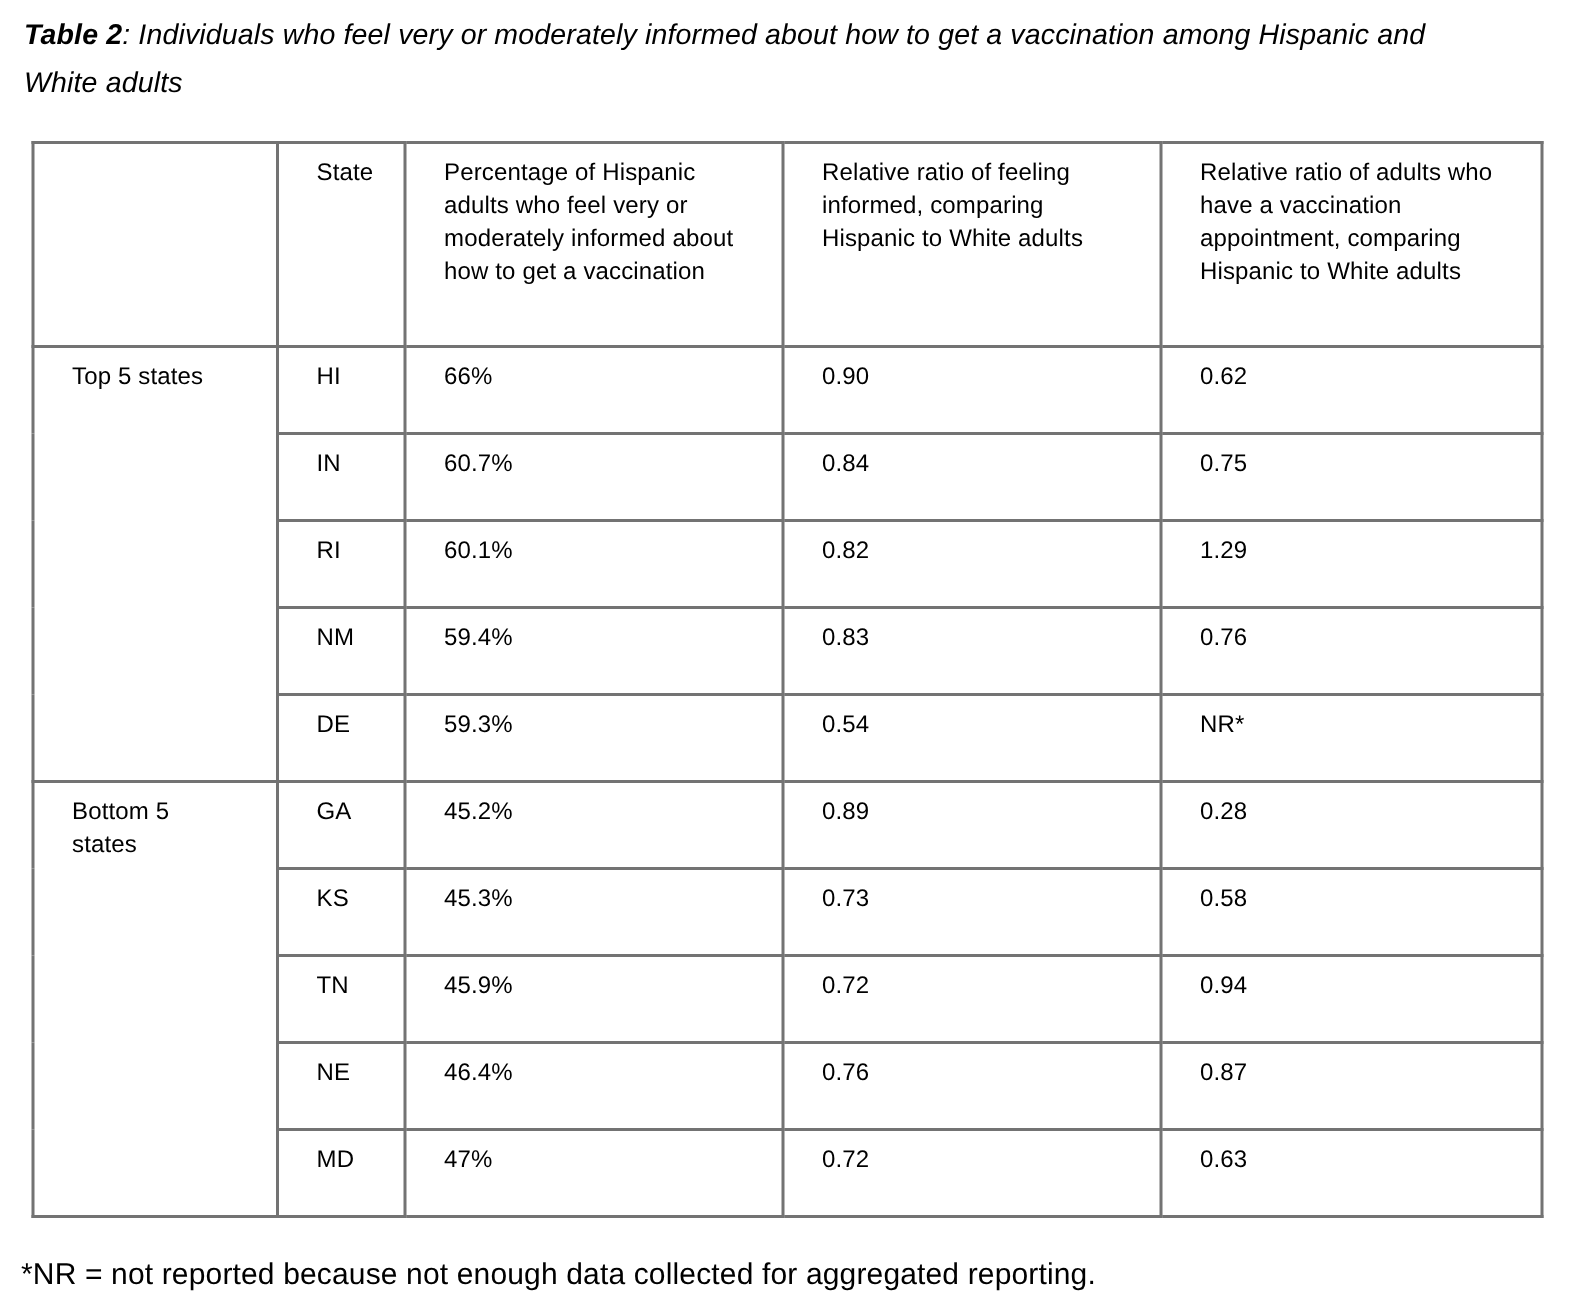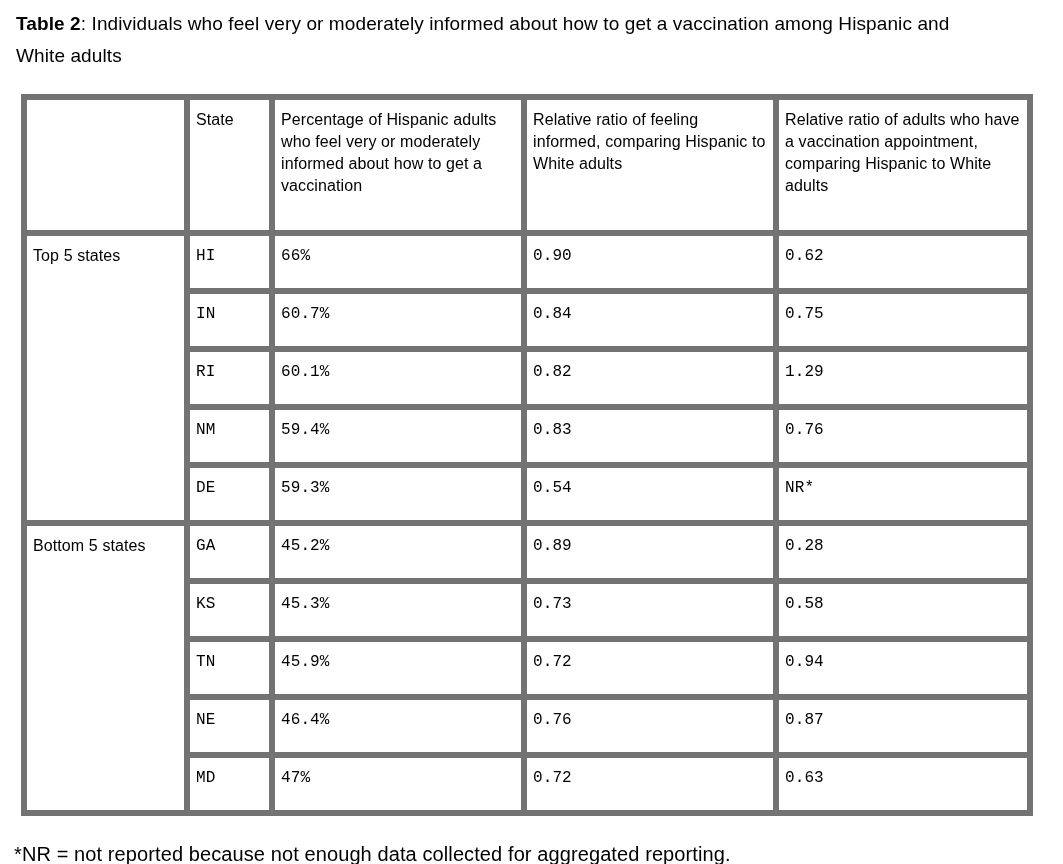--- a/index.html
+++ b/index.html
@@ -15,44 +15,45 @@
     background: #ffffff;
     box-sizing: border-box;
     padding: 8px 16px 0 16px;
     overflow: hidden;
   }
   .title {
     font-size: 19px;
     line-height: 32px;
     max-width: 980px;
     letter-spacing: 0.1px;
+    font-style: italic;
   }
   .title .bold { font-weight: 700; }
 
   table.data-table {
     border-collapse: collapse;
     table-layout: fixed;
     width: 1006px;
     margin: 22px 0 0 5px;
   }
   table.data-table th,
   table.data-table td {
-    border: 6px solid #737373;
-    padding: 9px 6px;
+    border: 2px solid #737373;
+    padding: 9px 25px;
     font-size: 16px;
     line-height: 22px;
     vertical-align: top;
     font-weight: 400;
     text-align: left;
     overflow: hidden;
     letter-spacing: 0.1px;
   }
   tr.header-row { height: 136px; }
   tr.data-row   { height: 58px;  }
-  td.center { text-align: center; font-family: Liberation Mono, monospace; }
+  td.center { text-align: center; }
   td.group  { text-align: left; }
 
   .footnote {
     font-size: 20px;
     line-height: 26px;
     margin: 25px 0 0 -2px;
     letter-spacing: 0.1px;
   }
 </style>
 </head>

